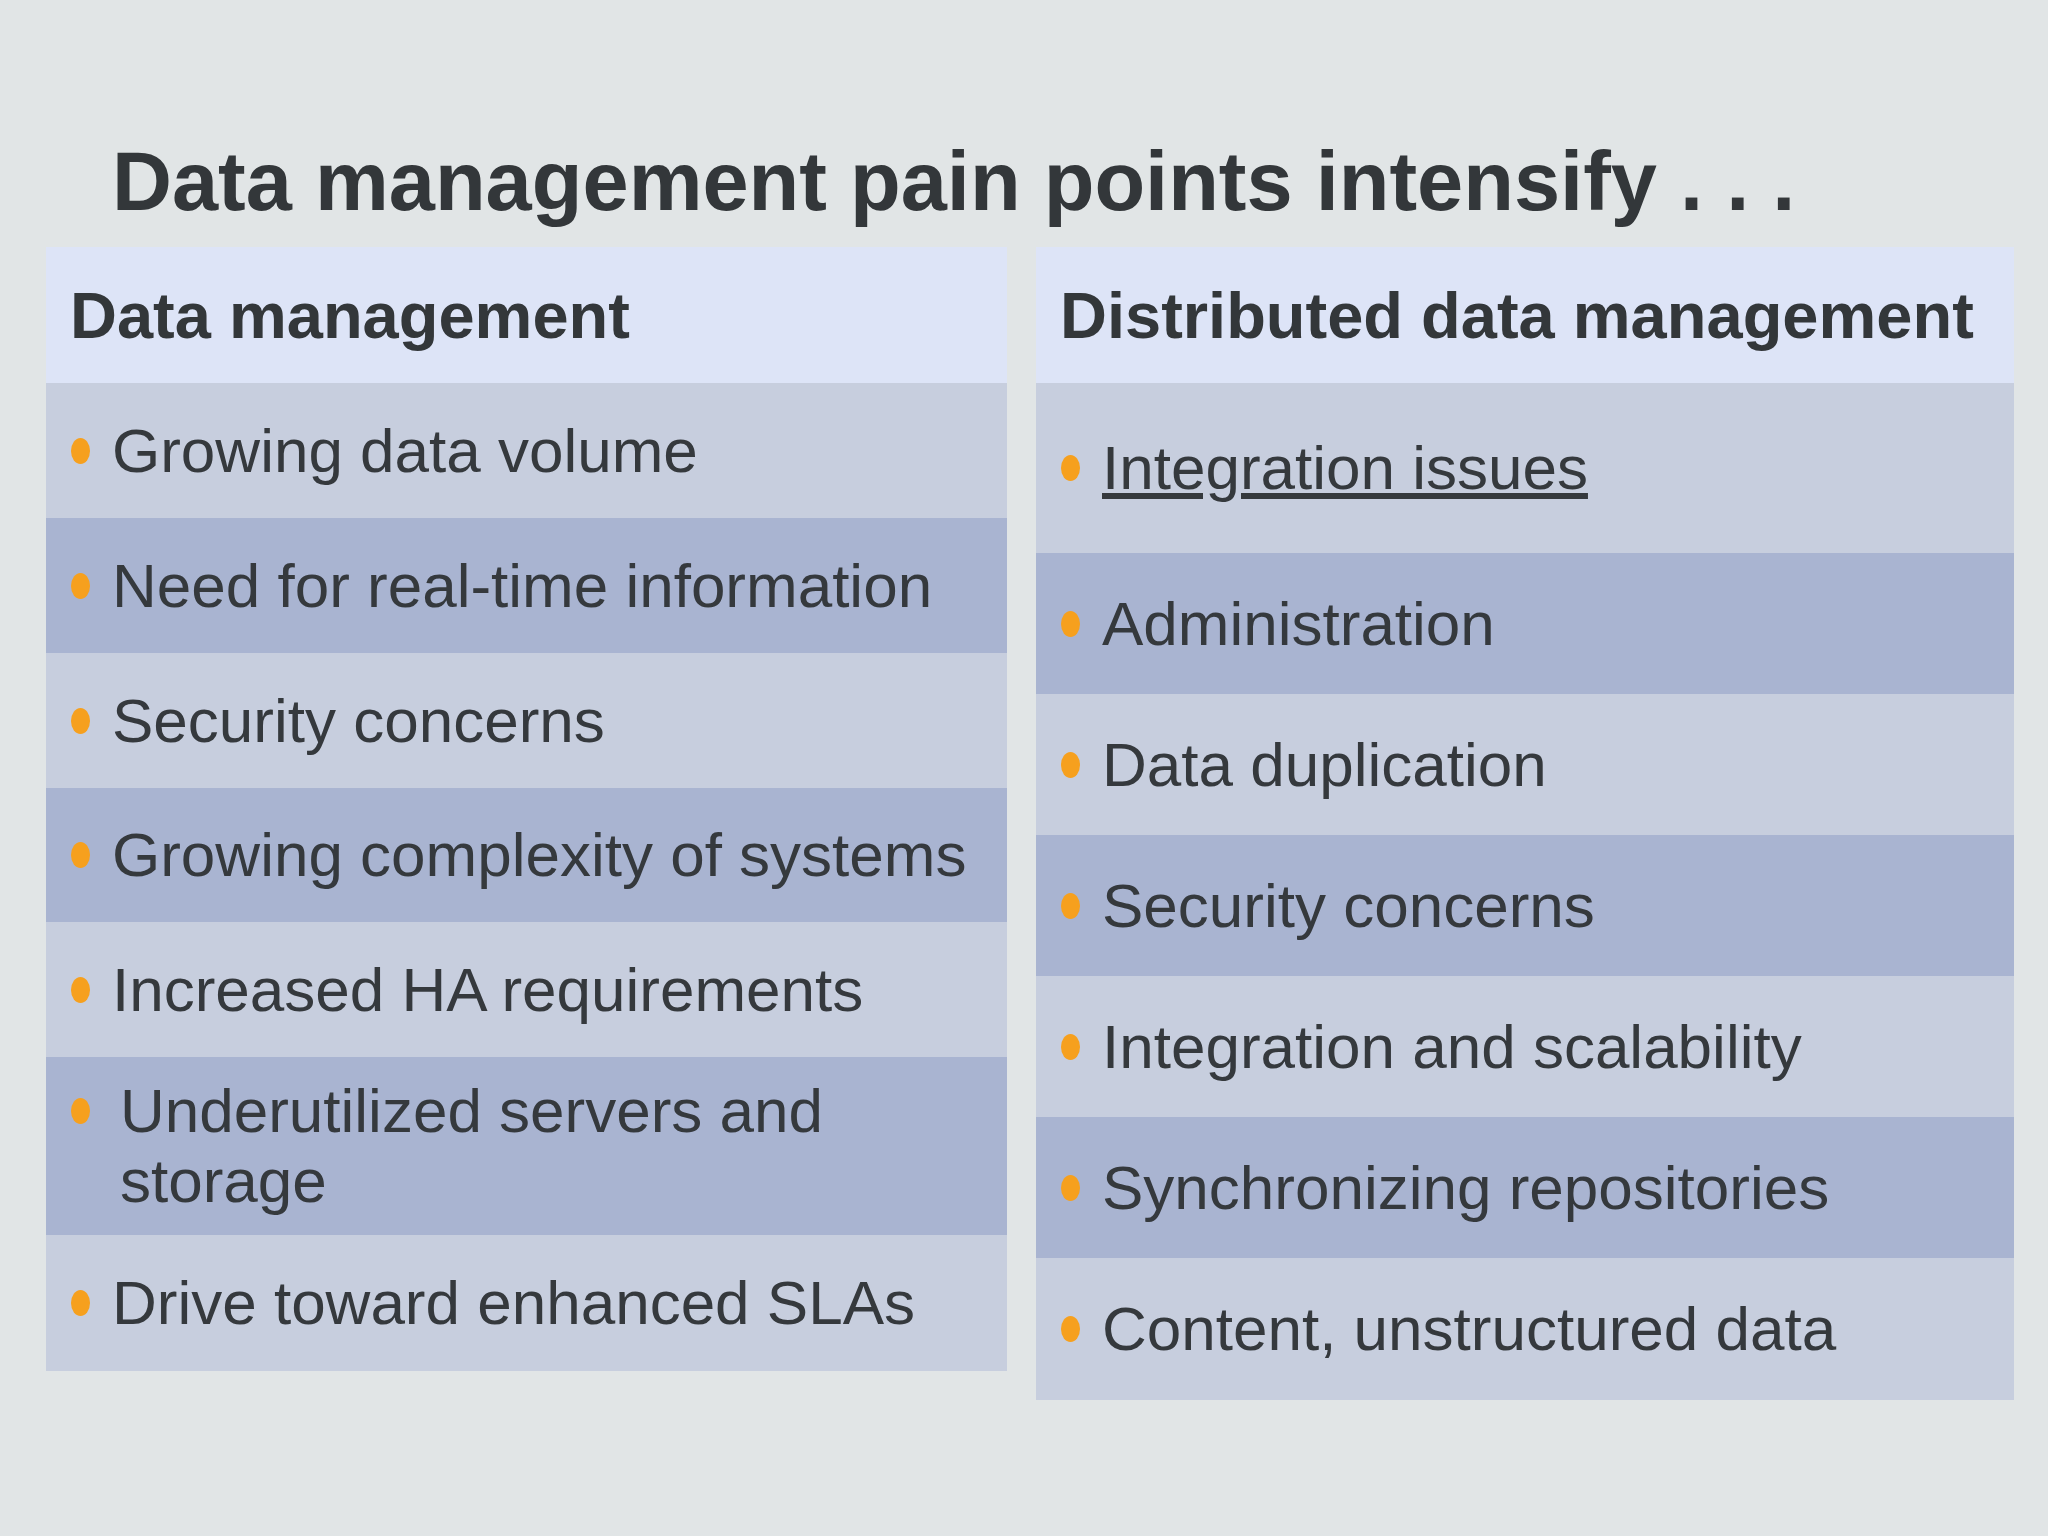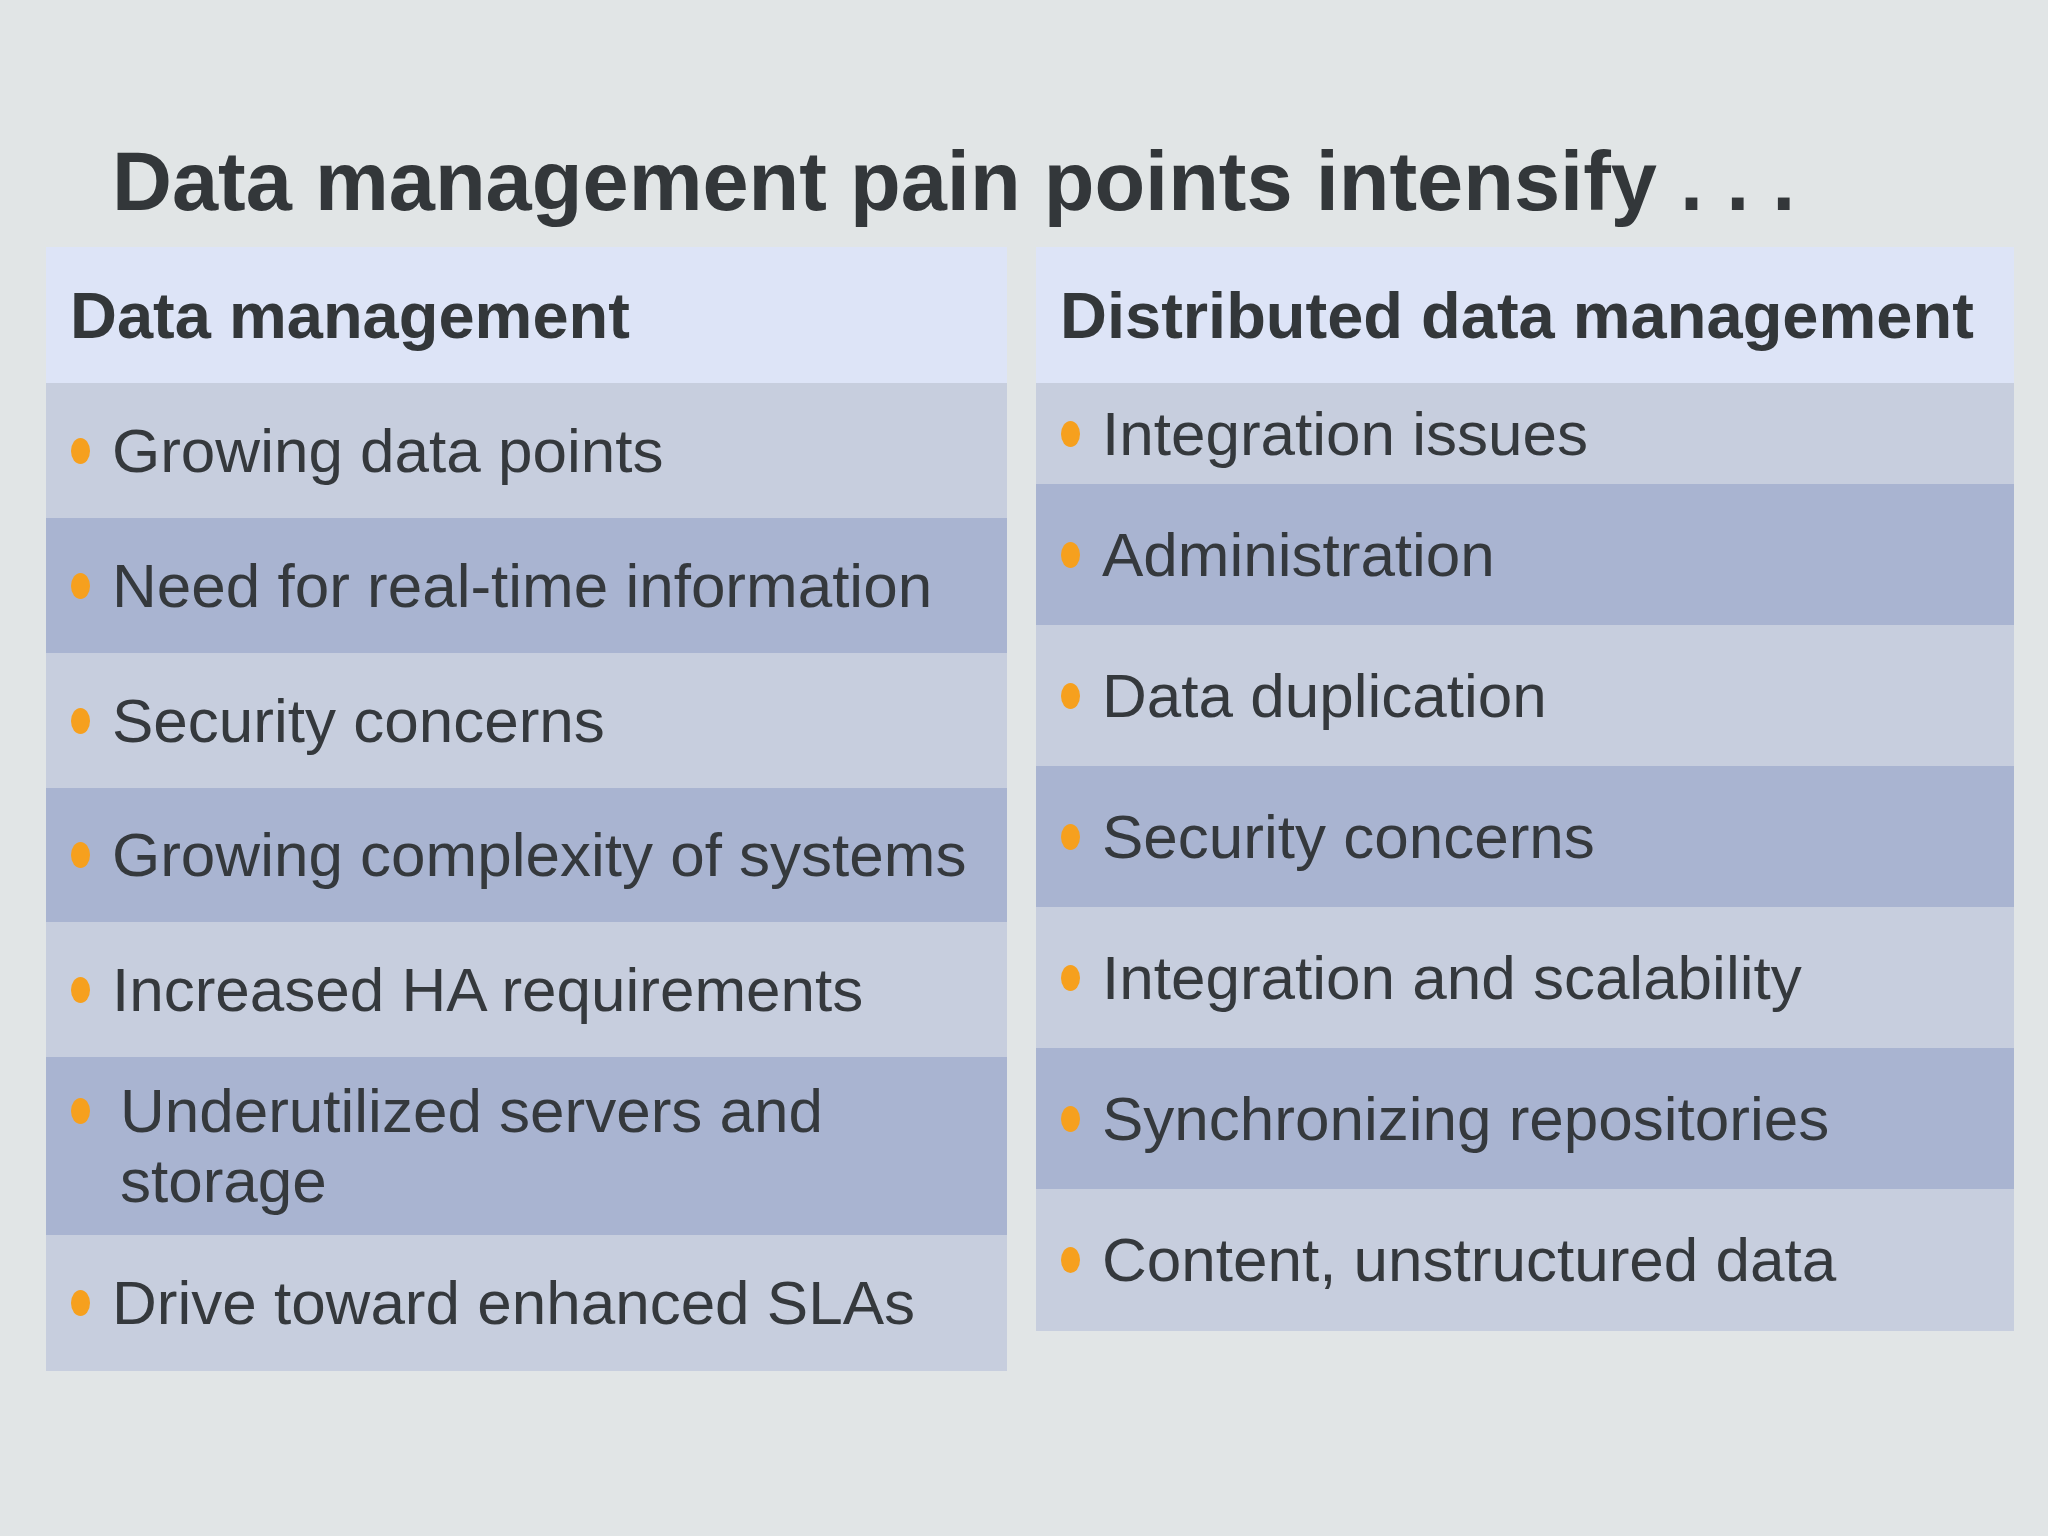--- a/index.html
+++ b/index.html
@@ -78,21 +78,21 @@
 <body>
 
 <div class="stage">
   <h1 class="title">Data management pain points intensify . . .</h1>
 
   <section class="table table-left">
     <header class="thead">Data management</header>
     <div class="rows">
         <div class="row light" style="height: 135px;">
           <span class="bullet"></span>
-          <span class="txt">Growing data points</span>
+          <span class="txt">Growing data volume</span>
         </div>
         <div class="row dark" style="height: 135px;">
           <span class="bullet"></span>
           <span class="txt">Need for real-time information</span>
         </div>
         <div class="row light" style="height: 135px;">
           <span class="bullet"></span>
           <span class="txt">Security concerns</span>
         </div>
         <div class="row dark" style="height: 134px;">
@@ -110,21 +110,21 @@
         <div class="row light" style="height: 136px;">
           <span class="bullet"></span>
           <span class="txt">Drive toward enhanced SLAs</span>
         </div>
       </div>
   </section>
 
   <section class="table table-right">
     <header class="thead">Distributed data management</header>
     <div class="rows">
-        <div class="row light" style="height: 101px;">
+        <div class="row light" style="height: 170px; text-decoration: underline;">
           <span class="bullet"></span>
           <span class="txt">Integration issues</span>
         </div>
         <div class="row dark" style="height: 141px;">
           <span class="bullet"></span>
           <span class="txt">Administration</span>
         </div>
         <div class="row light" style="height: 141px;">
           <span class="bullet"></span>
           <span class="txt">Data duplication</span>

